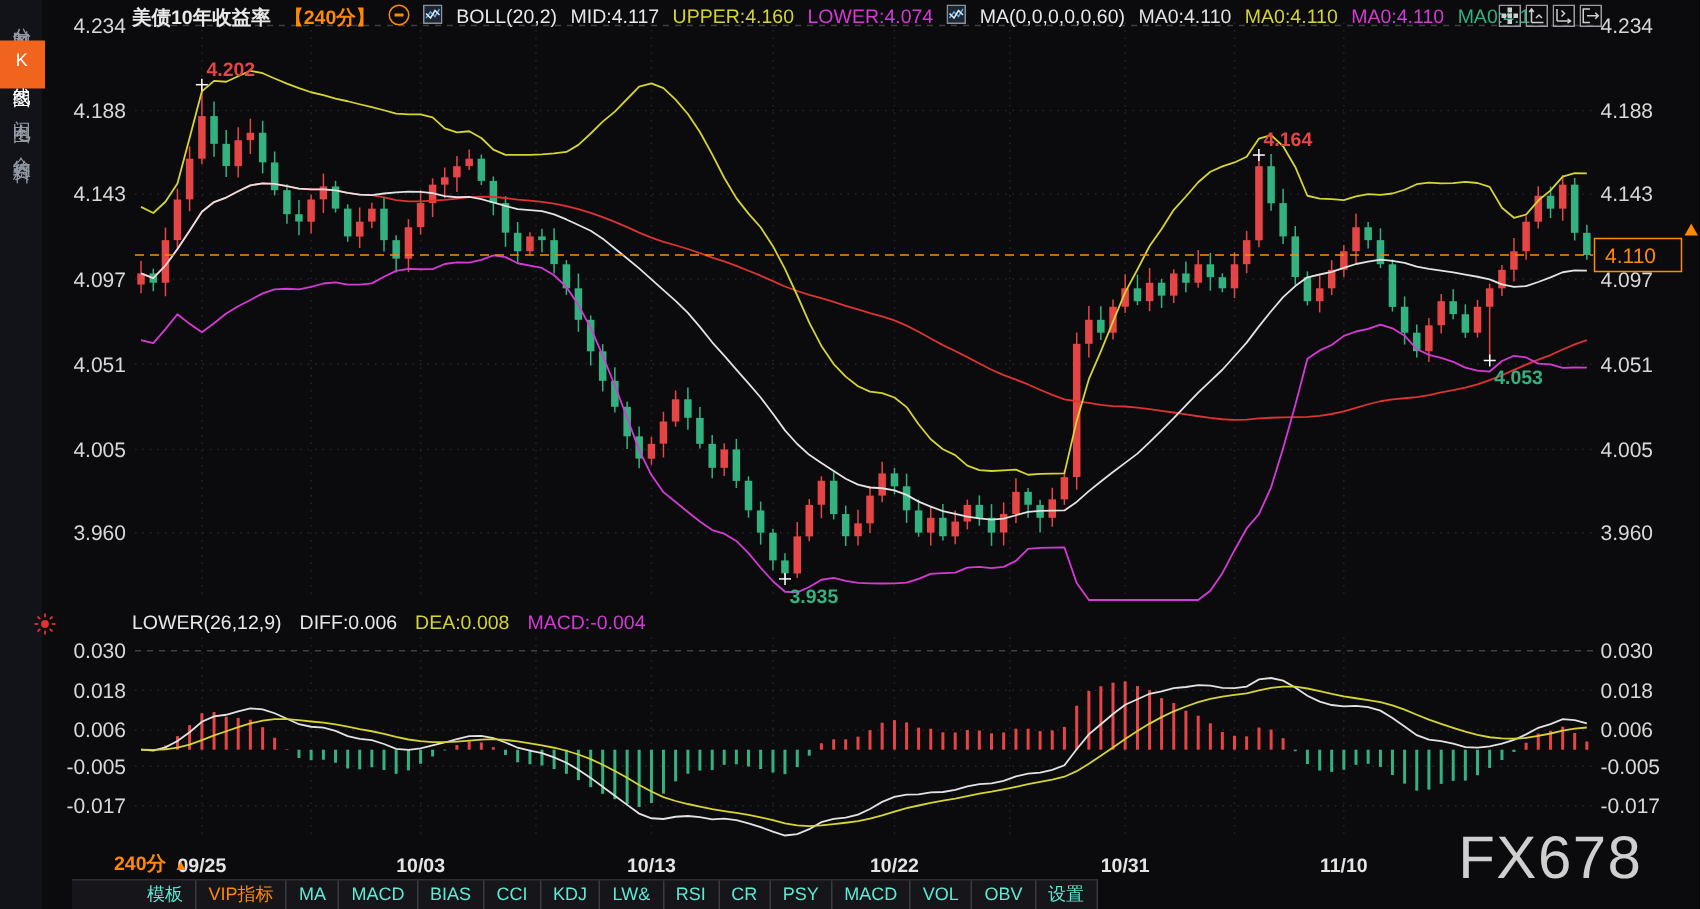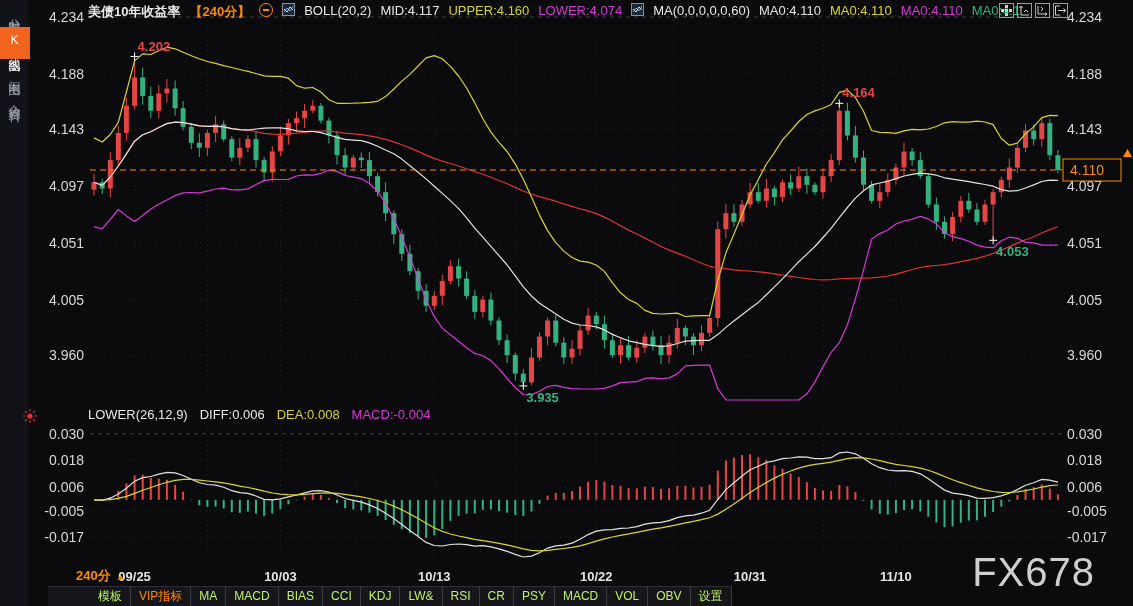--- a/index.html
+++ b/index.html
@@ -32,21 +32,21 @@
 
   
   #macd-hdr{position:absolute;left:88px;top:407px;z-index:2;display:flex;gap:12px;font-size:13px;white-space:nowrap;}
   #alert{position:absolute;left:22px;top:408px;z-index:4;}
 
   
   #period-sel{position:absolute;left:76px;top:567px;z-index:2;color:#ff8a00;font-size:13px;font-weight:700;cursor:pointer;}
   #period-sel .arrow{font-size:10px;margin-left:5px;}
   #tabs{position:absolute;left:48px;bottom:0;height:19px;display:flex;z-index:2;
         border-top:1px solid #2e2e34;background:#15151a;}
-  .tab{line-height:18px;padding:0 8px;font-size:12px;color:#bef264;border-right:1px solid #3a3a41;cursor:pointer;}
+  .tab{line-height:18px;padding:0 8px;font-size:12px;color:#5eead4;border-right:1px solid #3a3a41;cursor:pointer;}
   .tab:first-child{border-left:1px solid #3a3a41;margin-top:28px;}
   .tab.active{background:#f0641e;color:#fff;font-weight:700;}
   .tab.vip{color:#ff8a00;}
 
   #watermark{position:absolute;right:38px;top:550px;z-index:2;font-size:40px;color:#cfcfcf;letter-spacing:1px;}
 </style>
 </head>
 <body>
 
 <div id="app">

